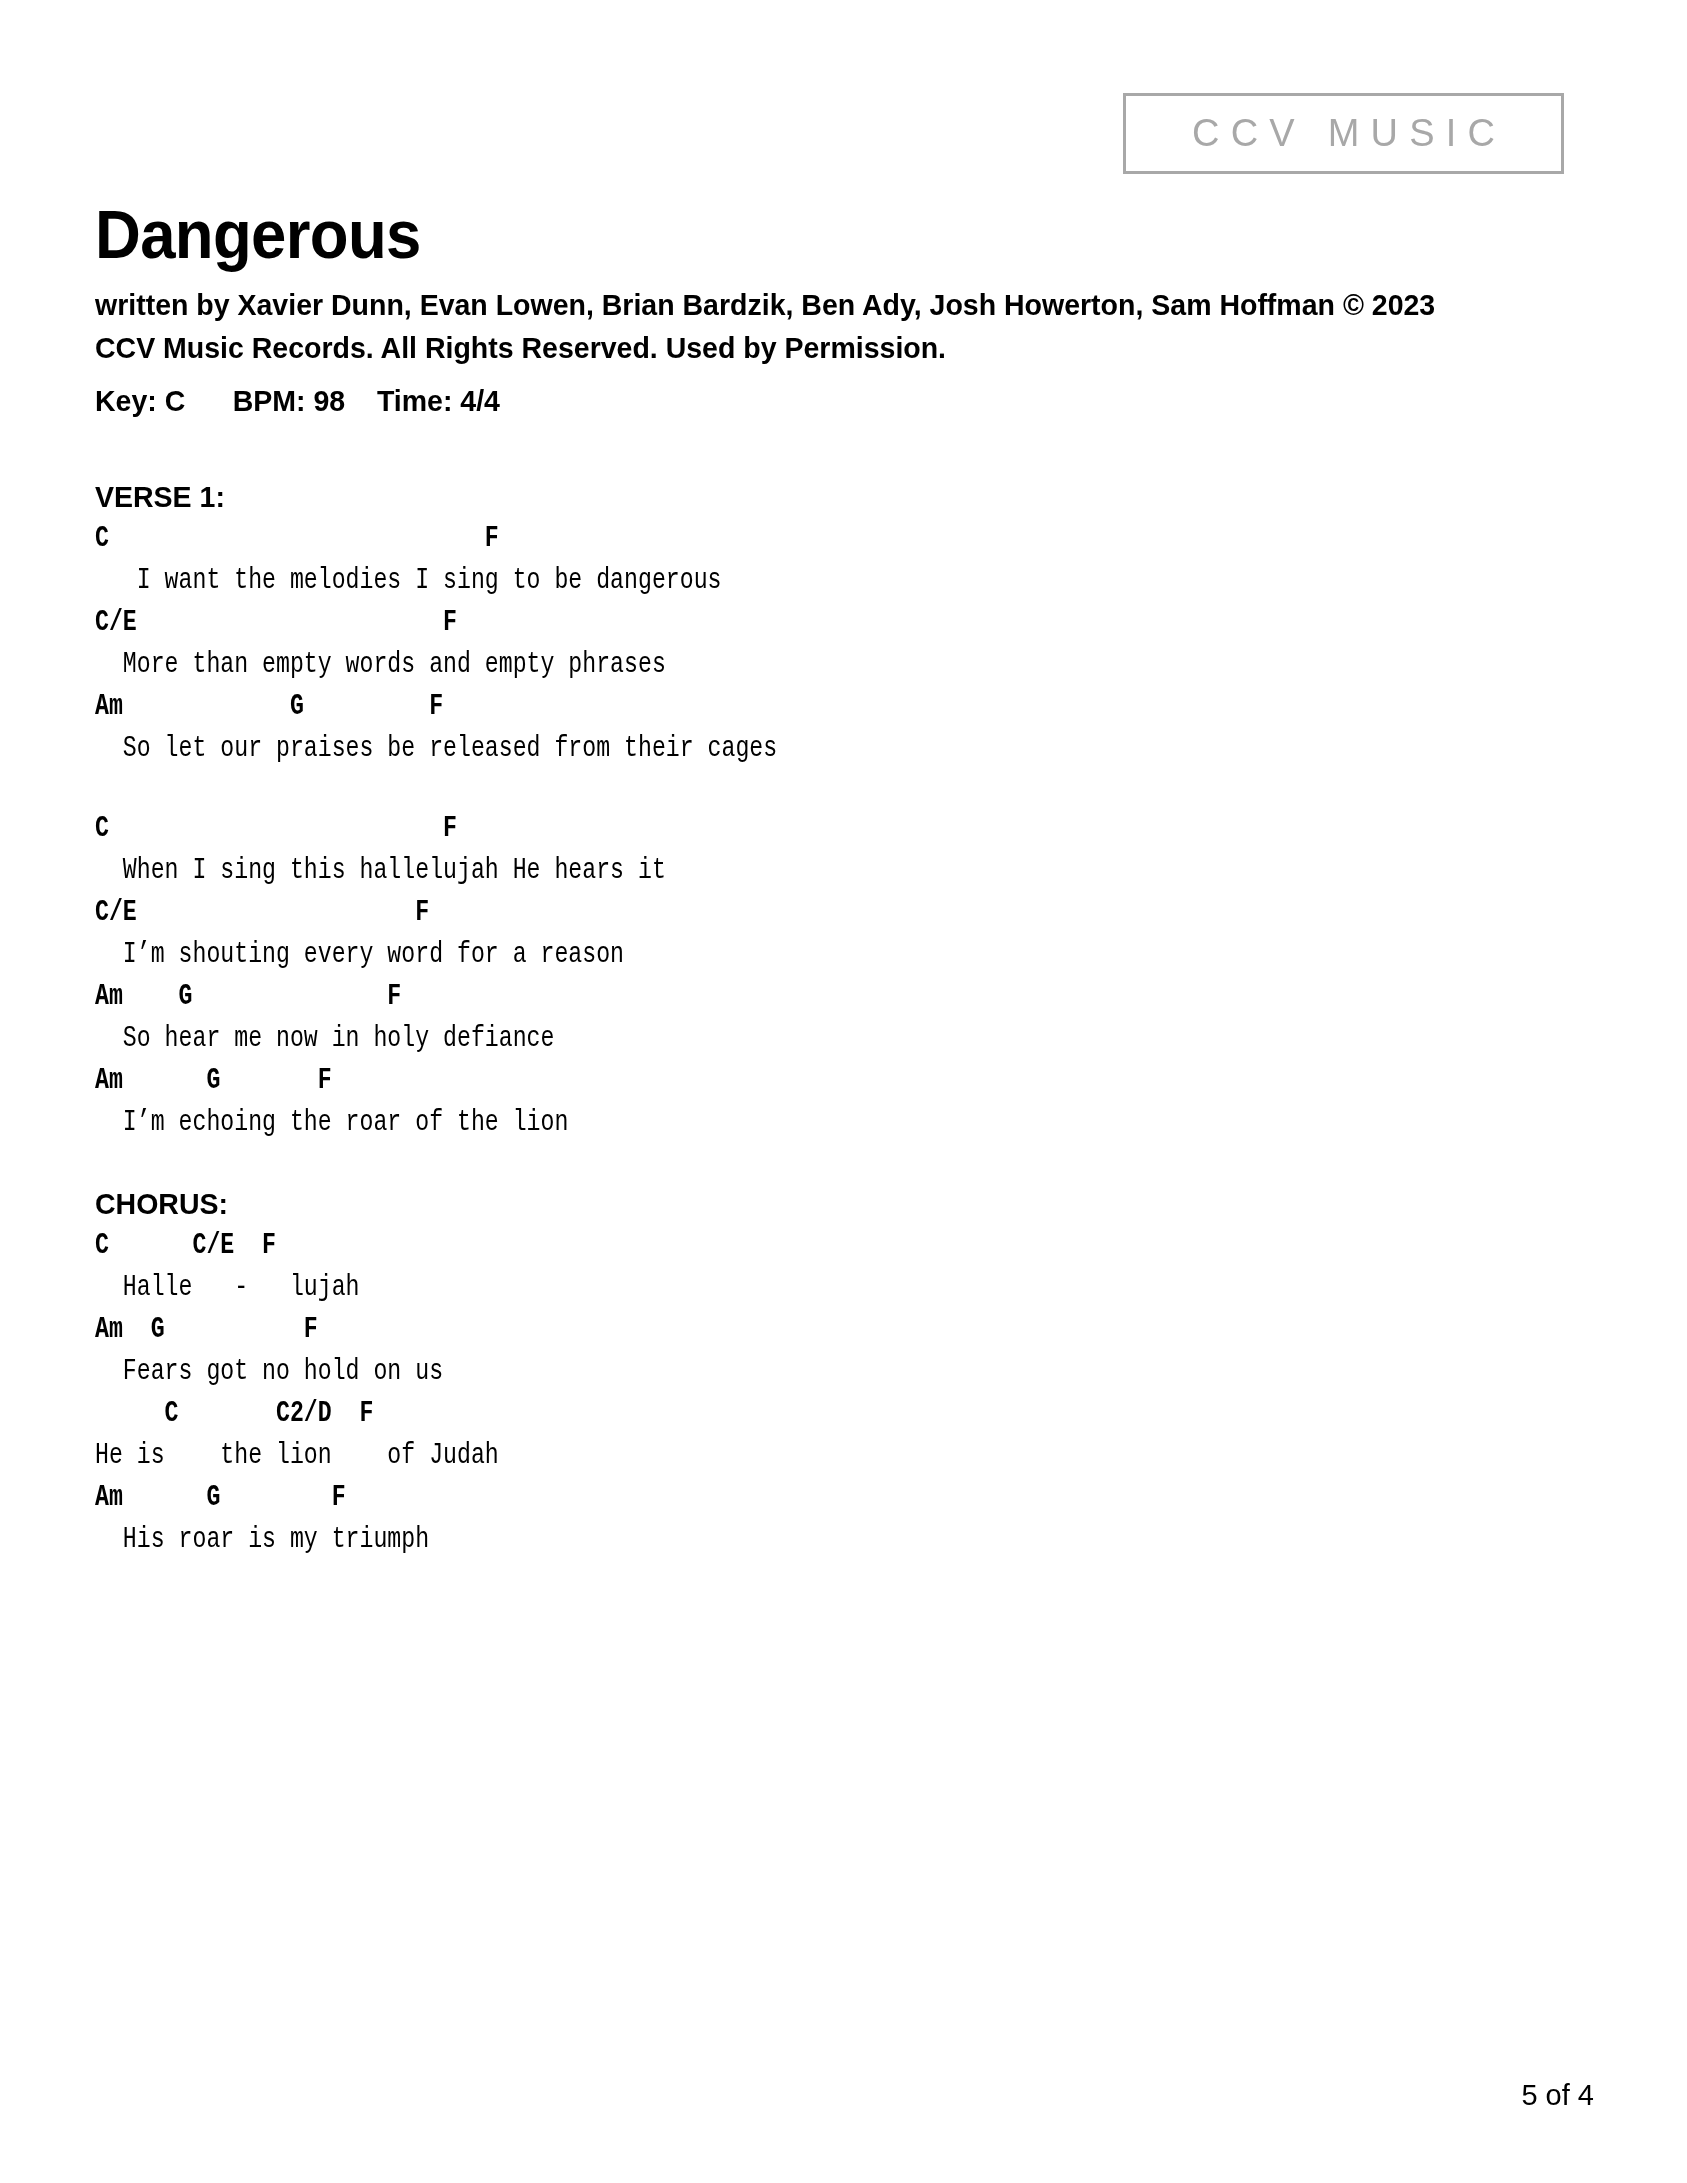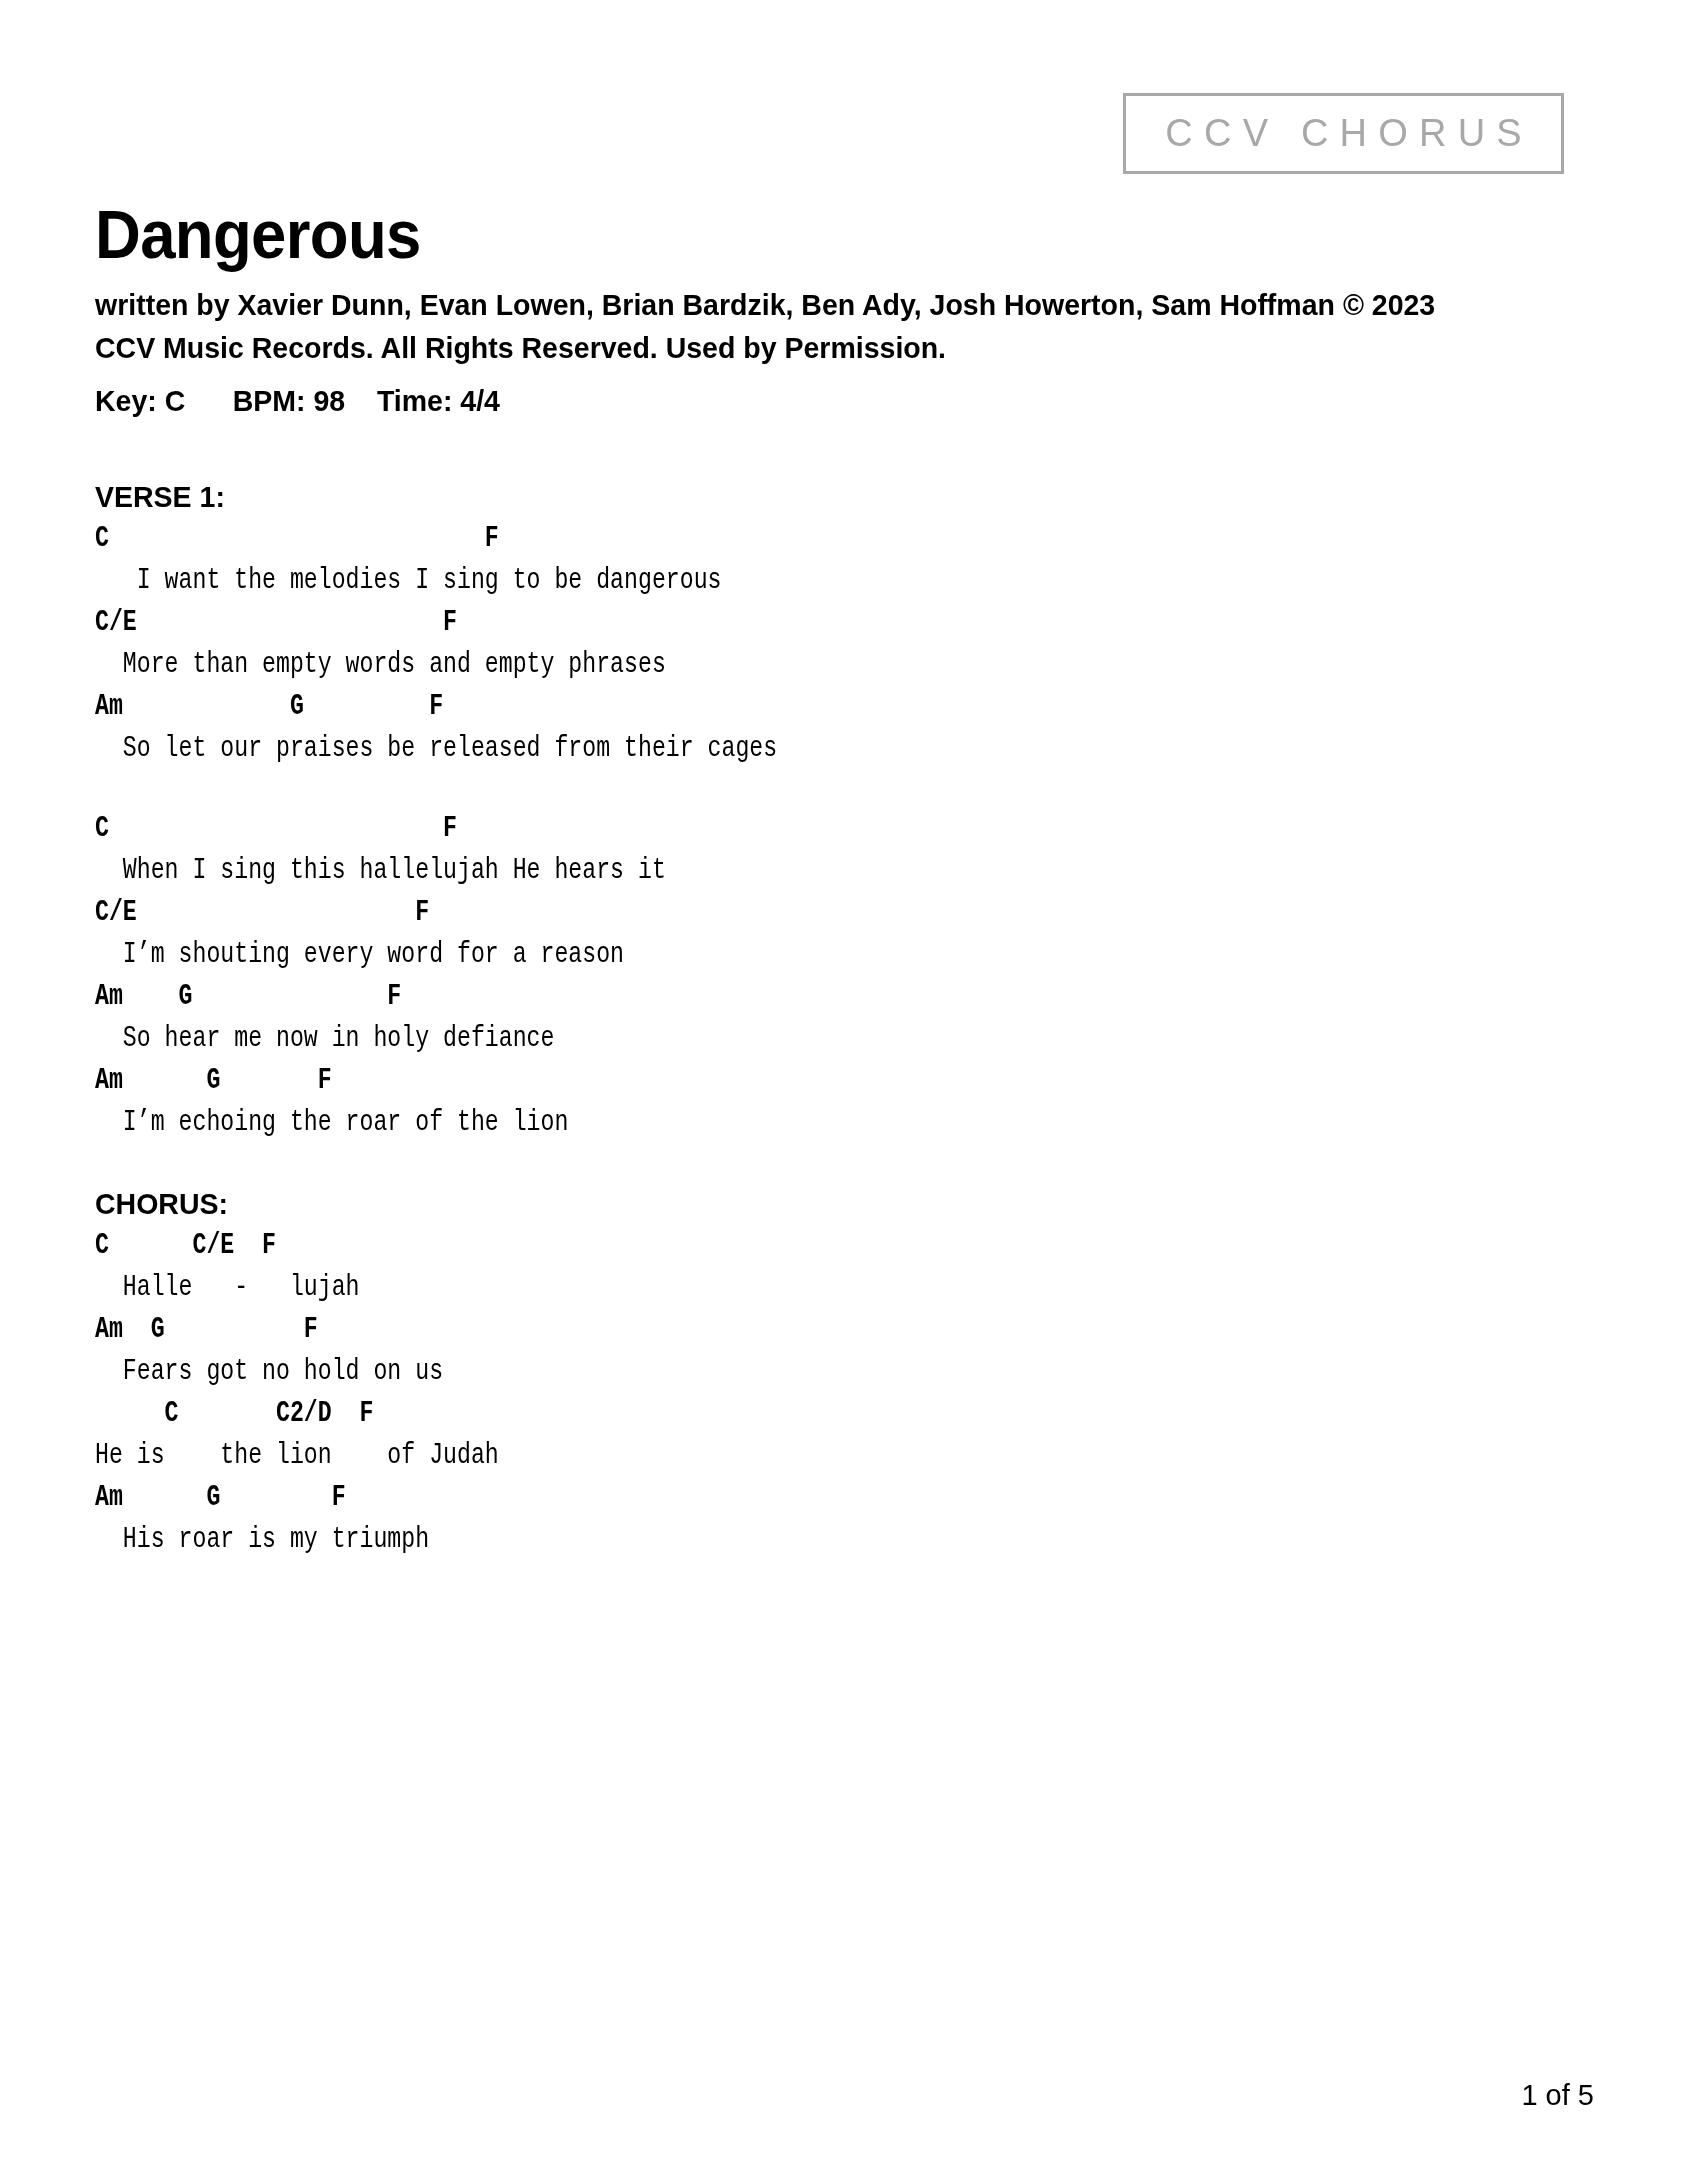--- a/index.html
+++ b/index.html
@@ -155,21 +155,21 @@
     color: #000000;
     white-space: pre;
   }
 </style>
 </head>
 <body>
 
 <div class="page">
 
   <div class="logo-box">
-    <span class="logo-text">CCV CHORUS</span>
+    <span class="logo-text">CCV MUSIC</span>
   </div>
 
   <div class="content">
 
     <h1 class="song-title">Dangerous</h1>
 
     <p class="credits">written by Xavier Dunn, Evan Lowen, Brian Bardzik, Ben Ady, Josh Howerton, Sam Hoffman © 2023 CCV Music Records. All Rights Reserved. Used by Permission.</p>
 
     <div class="meta">Key: C      BPM: 98    Time: 4/4</div>
 
@@ -202,16 +202,16 @@
           <span class="mono-row chord-row">     C       C2/D  F</span>
           <span class="mono-row lyric-row">He is    the lion    of Judah</span>
           <span class="mono-row chord-row">Am      G        F</span>
           <span class="mono-row lyric-row">  His roar is my triumph</span>
           <span class="blank-line"></span>
         </div>
       </div>
 
   </div>
 
-  <div class="footer">1 of 5</div>
+  <div class="footer">5 of 4</div>
 
 </div>
 
 
 </body></html>

